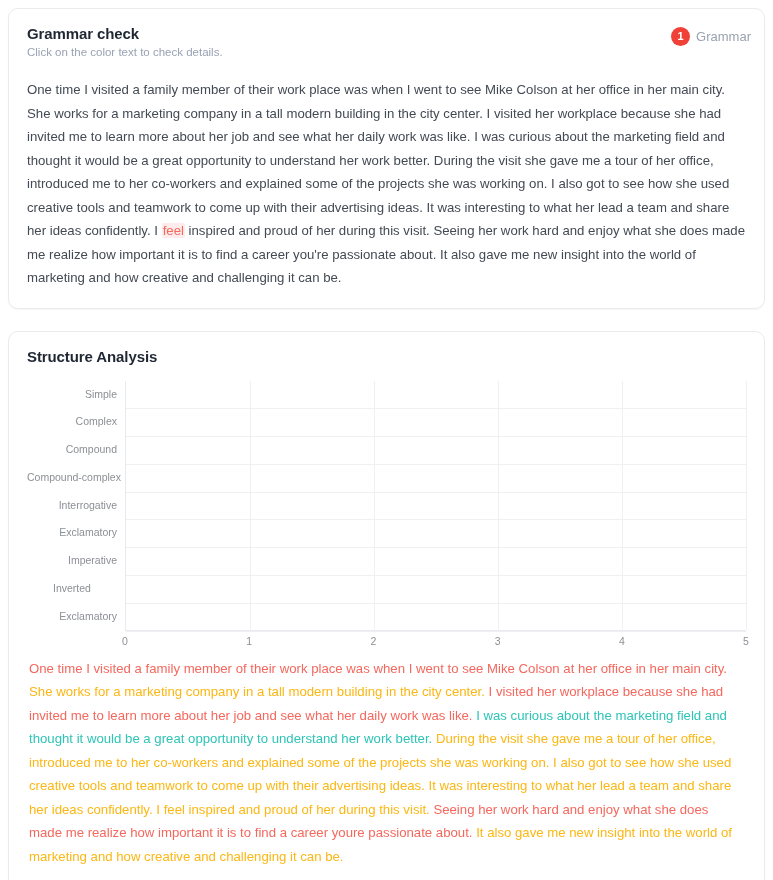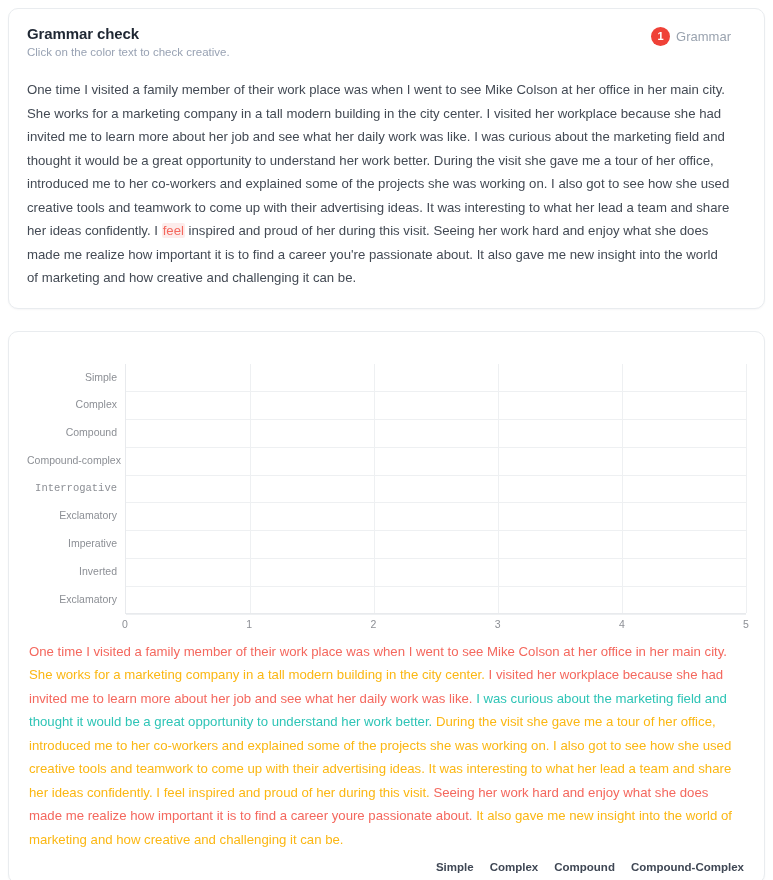--- a/index.html
+++ b/index.html
@@ -19,21 +19,21 @@
     overflow: hidden;
   }
 
   
   .card {
     background: #ffffff;
     border: 1px solid #e9ecef;
     border-radius: 10px;
     box-shadow: 0 1px 2px rgba(16,24,40,0.04);
   }
-  .card-grammar { padding: 16px 33px 18px 18px; }
+  .card-grammar { padding: 16px 13px 18px 18px; }
   .card-structure { margin-top: 22px; padding: 16px 18px 10px 18px; }
 
   
   .grammar-head {
     display: flex;
     align-items: flex-start;
     justify-content: space-between;
   }
   .title {
     font-size: 15px;
@@ -181,45 +181,46 @@
 </style>
 </head>
 <body>
 
 <div class="page">
 
   <div class="card card-grammar">
     <div class="grammar-head">
       <div>
         <div class="title">Grammar check</div>
-        <div class="subtitle">Click on the color text to check creative.</div>
+        <div class="subtitle">Click on the color text to check details.</div>
       </div>
       <div class="badge-wrap">
         <span class="badge-circle">1</span>
         <span class="badge-label">Grammar</span>
       </div>
     </div>
 
     <div class="essay">
       <span>One time I visited a family member of their work place was when I went to see Mike Colson at her office in her main city. She works for a marketing company in a tall modern building in the city center. I visited her workplace because she had invited me to learn more about her job and see what her daily work was like. I was curious about the marketing field and thought it would be a great opportunity to understand her work better. During the visit she gave me a tour of her office, introduced me to her co-workers and explained some of the projects she was working on. I also got to see how she used creative tools and teamwork to come up with their advertising ideas. It was interesting to what her lead a team and share her ideas confidently. I </span><span class="hl-grammar">feel</span><span> inspired and proud of her during this visit. Seeing her work hard and enjoy what she does made me realize how important it is to find a career you're passionate about. It also gave me new insight into the world of marketing and how creative and challenging it can be.</span>
     </div>
   </div>
 
   <div class="card card-structure">
+    <div class="title">Structure Analysis</div>
 
     <div class="chart-area">
       <div class="y-labels" id="y-labels">
           <div class="y-label" style="height: 27.7778px; line-height: 27.7778px;">Simple</div>
           <div class="y-label" style="height: 27.7778px; line-height: 27.7778px;">Complex</div>
           <div class="y-label" style="height: 27.7778px; line-height: 27.7778px;">Compound</div>
           <div class="y-label" style="height: 27.7778px; line-height: 27.7778px;">Compound-complex</div>
-          <div class="y-label" style="height: 27.7778px; line-height: 27.7778px; font-family: Liberation Mono, monospace;">Interrogative</div>
+          <div class="y-label" style="height: 27.7778px; line-height: 27.7778px;">Interrogative</div>
           <div class="y-label" style="height: 27.7778px; line-height: 27.7778px;">Exclamatory</div>
           <div class="y-label" style="height: 27.7778px; line-height: 27.7778px;">Imperative</div>
-          <div class="y-label" style="height: 27.7778px; line-height: 27.7778px;">Inverted</div>
+          <div class="y-label" style="height: 27.7778px; line-height: 27.7778px; text-align: center;">Inverted</div>
           <div class="y-label" style="height: 27.7778px; line-height: 27.7778px;">Exclamatory</div>
         </div>
       <div class="plot" id="plot">
           <div class="gridline-v" style="left: 20%;"></div>
           <div class="gridline-v" style="left: 40%;"></div>
           <div class="gridline-v" style="left: 60%;"></div>
           <div class="gridline-v" style="left: 80%;"></div>
           <div class="gridline-v" style="left: 100%;"></div>
           <div class="gridline-h" style="top: 27.7778px;"></div>
           <div class="bar-row" style="top: 0px; height: 27.7778px;">

